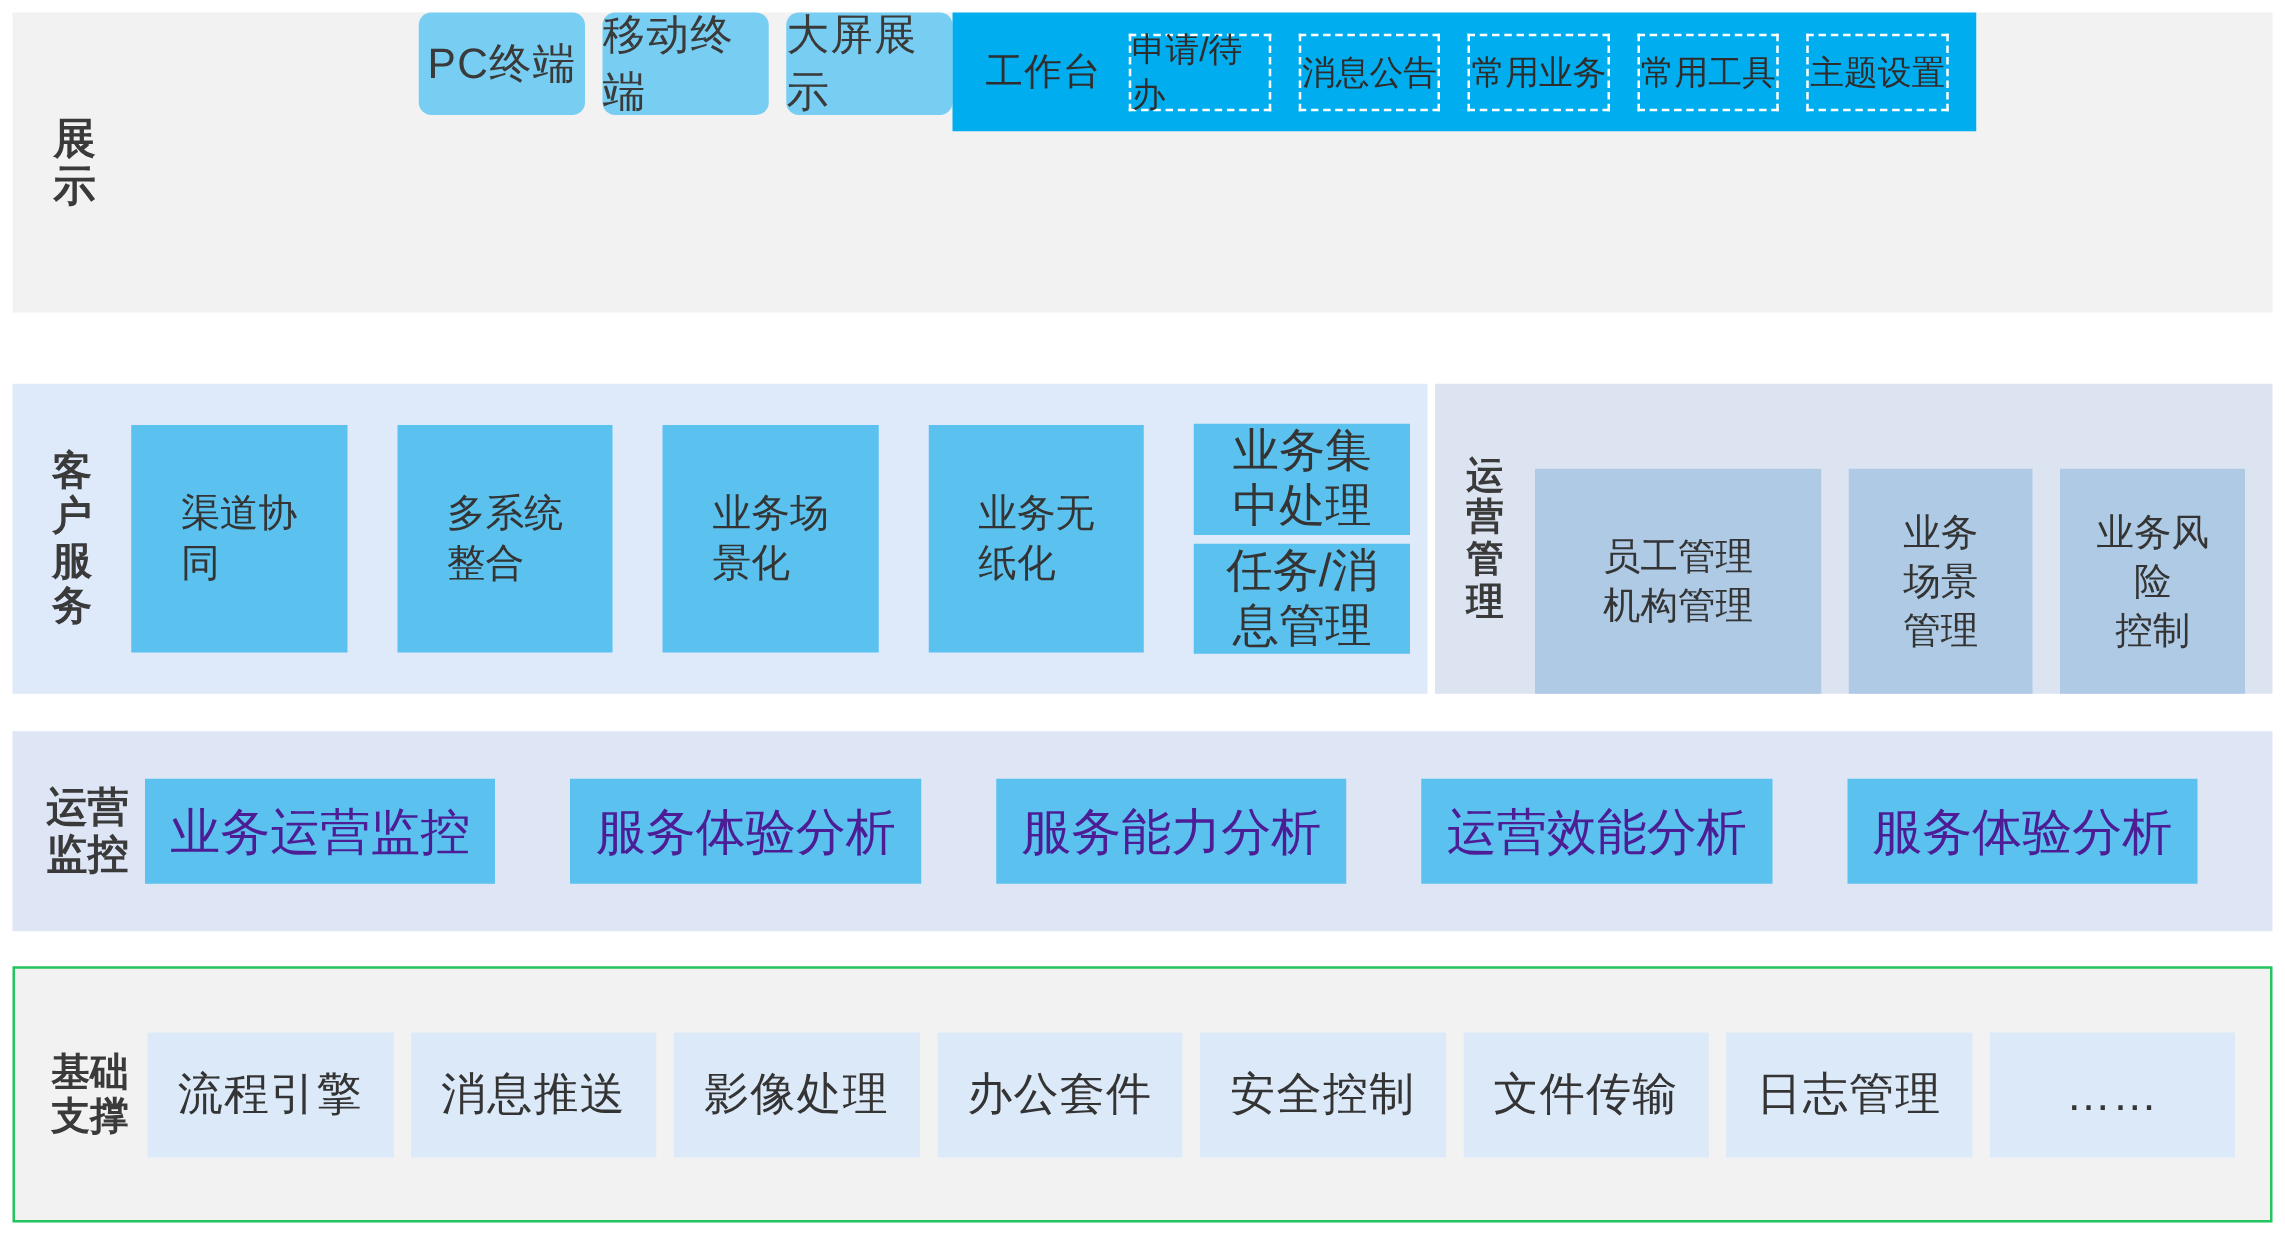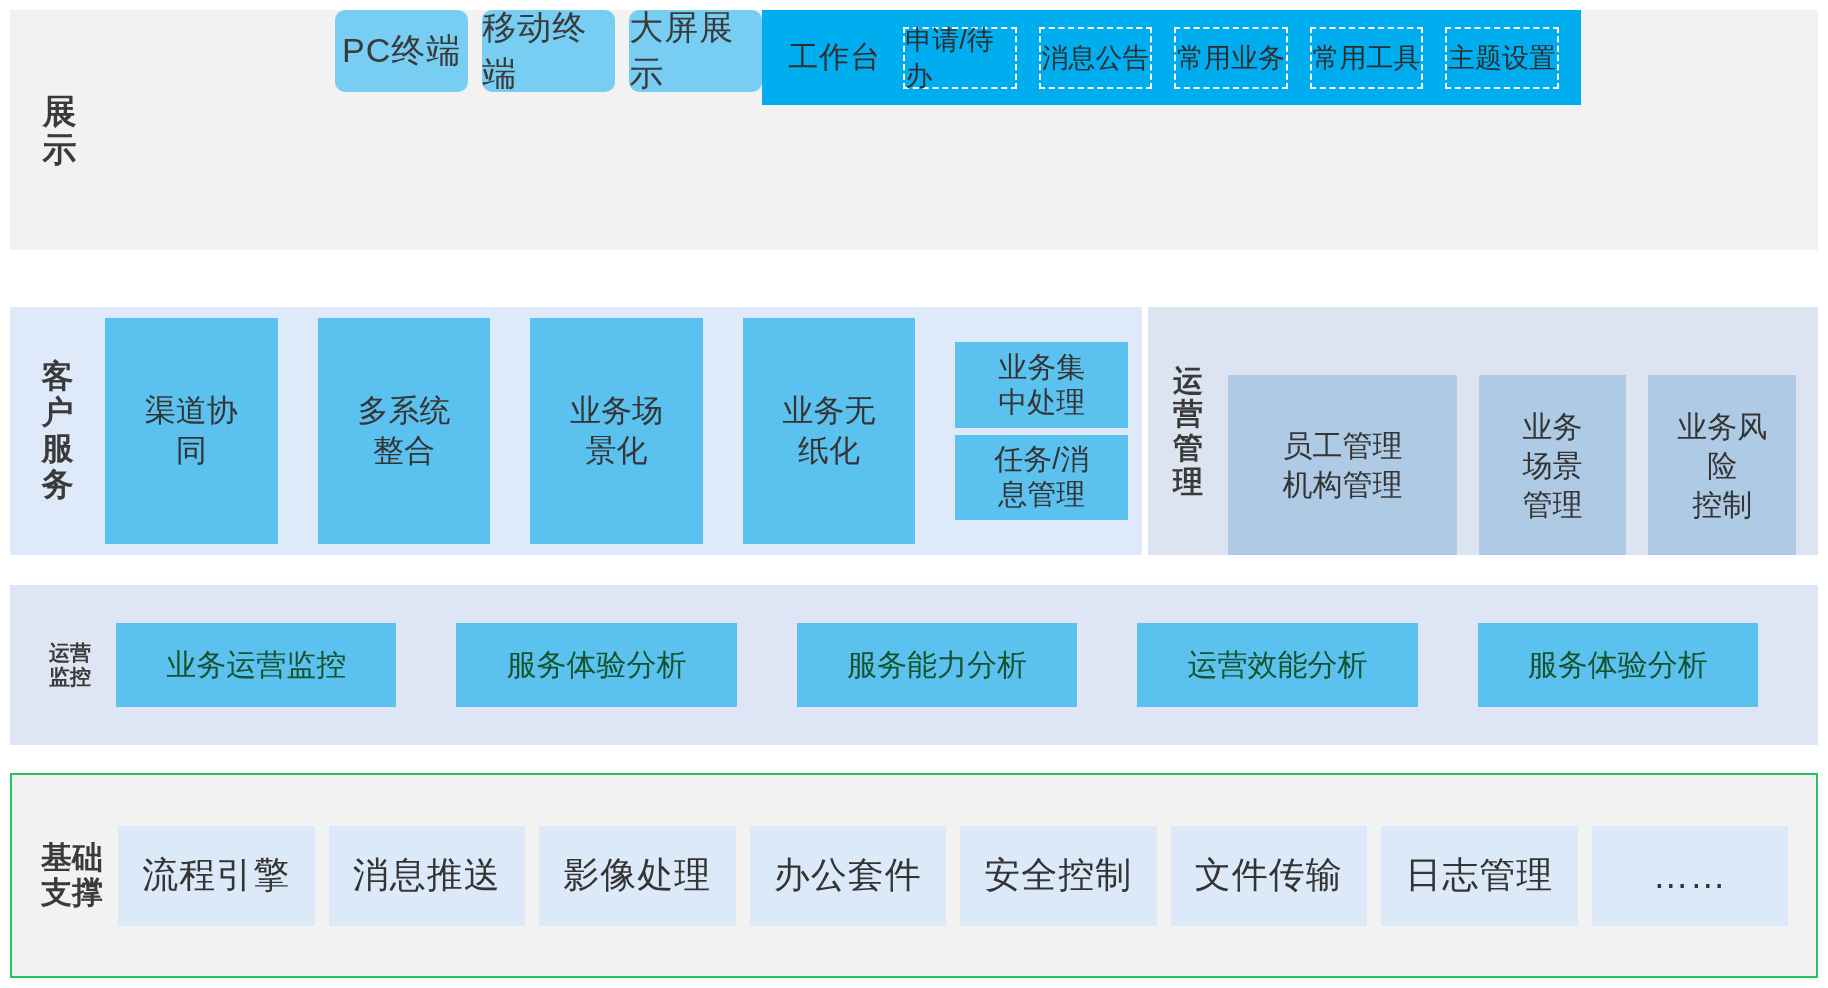--- a/index.html
+++ b/index.html
@@ -132,25 +132,25 @@
     flex: 1 1 auto;
     height: 100%;
     display: flex;
     align-items: center;
     gap: 0;
     padding-right: 14px;
     box-sizing: border-box;
   }
   .svc-box {
     background: #5BC2EF;
-    height: 226px;
-    display: flex;
-    align-items: center;
-    justify-content: center;
-    text-align: center;
+    height: 182px;
+    display: flex;
+    align-items: center;
+    justify-content: center;
+    text-align: left;
     font-size: 31px;
     color: #343434;
     line-height: 1.28;
     box-sizing: border-box;
     flex: 1 1 0;
     margin-right: 40px;
     white-space: pre-line;
   }
   .svc-stack {
     flex: 1 1 0;
@@ -161,21 +161,21 @@
     gap: 7px;
     margin-right: 0;
   }
   .svc-stack .svc-sub {
     background: #5BC2EF;
     flex: 1 1 0;
     display: flex;
     align-items: center;
     justify-content: center;
     text-align: center;
-    font-size: 29px;
+    font-size: 37px;
     color: #343434;
     line-height: 1.2;
     white-space: pre-line;
   }
 
   #row-ops-mgmt {
     left: 1148px; top: 307px;
     width: 670px; height: 248px;
     background: #DCE4F2;
   }
@@ -208,42 +208,42 @@
   .opsm-box.narrow { flex: 1 1 0; }
 
   
   #row-monitor {
     left: 10px; top: 585px;
     width: 1808px; height: 160px;
     background: #DEE6F5;
   }
   #row-monitor .vlabel {
     width: 92px;
-    font-size: 21px;
+    font-size: 33px;
     margin-left: 14px;
   }
   .mon-body {
     flex: 1 1 auto;
     height: 100%;
     display: flex;
     align-items: center;
     justify-content: space-between;
     padding-right: 60px;
     box-sizing: border-box;
     gap: 60px;
   }
   .mon-box {
     background: #5BC2EF;
     height: 84px;
     flex: 1 1 0;
     display: flex;
     align-items: center;
     justify-content: center;
-    font-size: 30px;
-    color: #14532d;
+    font-size: 40px;
+    color: #4c1d95;
   }
 
   
   #row-foundation {
     left: 10px; top: 773px;
     width: 1808px; height: 205px;
     background: #f2f2f2;
     border: 2px solid #22c55e;
   }
   #row-foundation .vlabel {

